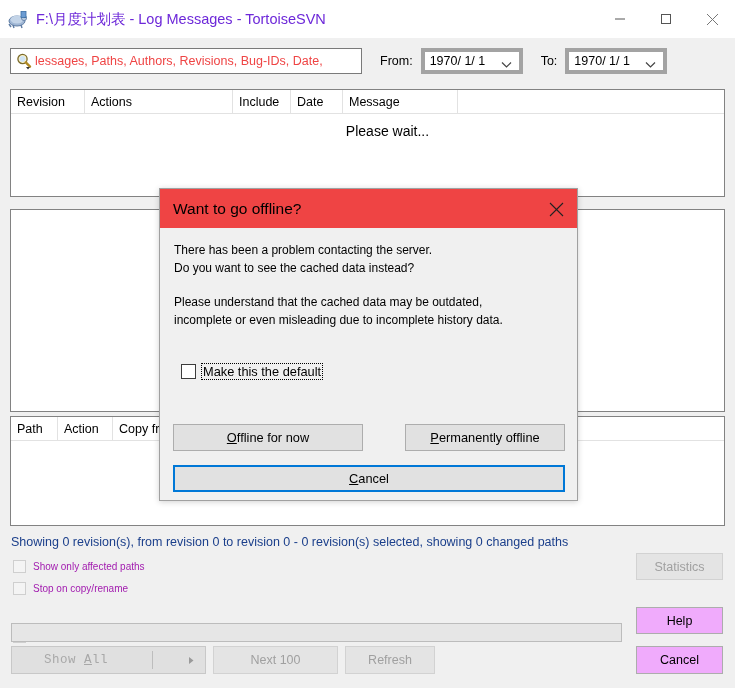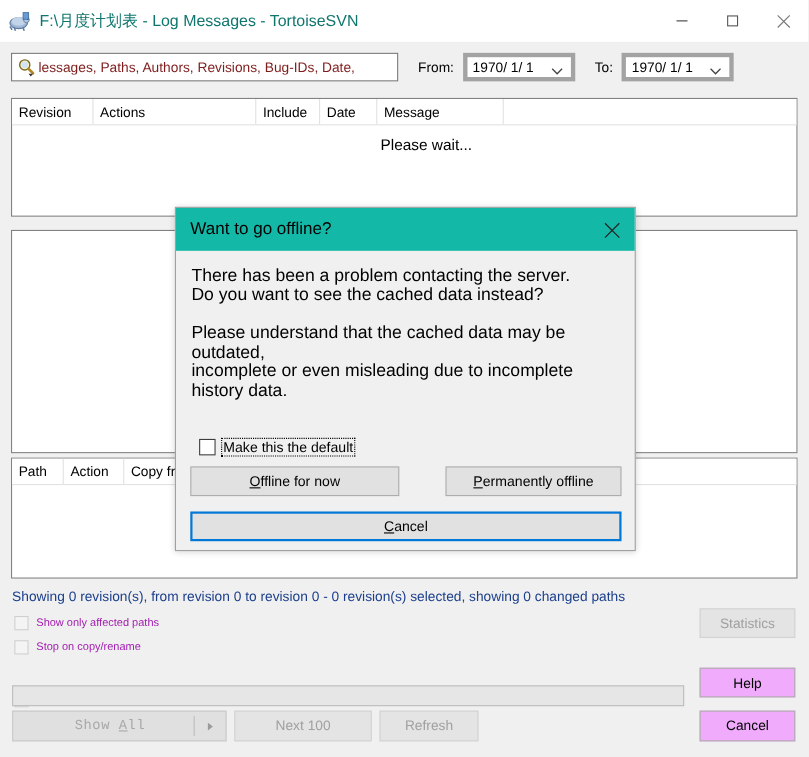--- a/index.html
+++ b/index.html
@@ -29,21 +29,21 @@
   .title-icon {
     width: 22px;
     height: 20px;
     margin-left: 7px;
     margin-right: 7px;
     flex: 0 0 auto;
     position: relative;
   }
   .title-text {
     font-size: 14.5px;
-    color: #0f766e;
+    color: #6d28d9;
     font-family: "Liberation Sans", sans-serif;
     white-space: nowrap;
   }
   .win-buttons {
     position: absolute;
     right: 0;
     top: 0;
     height: 38px;
     display: flex;
   }
@@ -77,21 +77,21 @@
   }
   .search-icon-wrap {
     width: 25px;
     height: 24px;
     display: flex;
     align-items: center;
     justify-content: center;
     flex: 0 0 auto;
   }
   .search-placeholder {
-    color: #7f1d1d;
+    color: #ef4444;
     font-size: 12.5px;
     white-space: nowrap;
     overflow: hidden;
     margin-left: -1px;
   }
   .tb-label {
     margin-left: 18px;
     margin-right: 8px;
     font-size: 12.5px;
     color: #000;
@@ -232,20 +232,21 @@
     background: #e4e4e4;
     border-color: #d2d2d2;
   }
   #btn-statistics { left: 636px; top: 553px; width: 87px; height: 27px; }
   #btn-help       { left: 636px; top: 607px; width: 87px; height: 27px; }
   #btn-cancel-main{ left: 636px; top: 646px; width: 87px; height: 28px; }
   #btn-showall {
     left: 11px; top: 646px; width: 195px; height: 28px;
     background: #e0e0e0; border-color: #c8c8c8; color: #a8a8a8;
     justify-content: flex-start;
+    gap: 24px;
   }
   #btn-showall .sa-label {
     flex: 1;
     text-align: center;
     font-family: "Liberation Mono", monospace;
     font-size: 12.5px;
     letter-spacing: 0.5px;
     padding-left: 12px;
   }
   #btn-showall .sa-sep {
@@ -266,21 +267,21 @@
     top: 188px;
     width: 419px;
     height: 313px;
     background: #f0f0f0;
     border: 1px solid #a0a0a0;
     box-sizing: border-box;
     box-shadow: 0 1px 6px rgba(0,0,0,0.18);
   }
   .dlg-header {
     height: 39px;
-    background: #14b8a6;
+    background: #ef4444;
     display: flex;
     align-items: center;
     position: relative;
     text-align: center;
   }
   .dlg-title {
     font-size: 15.5px;
     color: #000;
     margin-left: 13px;
   }
@@ -291,21 +292,21 @@
     width: 26px;
     height: 24px;
     display: flex;
     align-items: center;
     justify-content: center;
   }
   .dlg-body {
     padding: 0 14px;
   }
   .dlg-para {
-    font-size: 16px;
+    font-size: 12px;
     color: #000;
     line-height: 17.5px;
     margin: 0;
   }
   .dlg-para.p1 { padding-top: 14px; }
   .dlg-para.p2 { padding-top: 17px; }
   .dlg-check {
     display: flex;
     align-items: center;
     margin-top: 34px;

